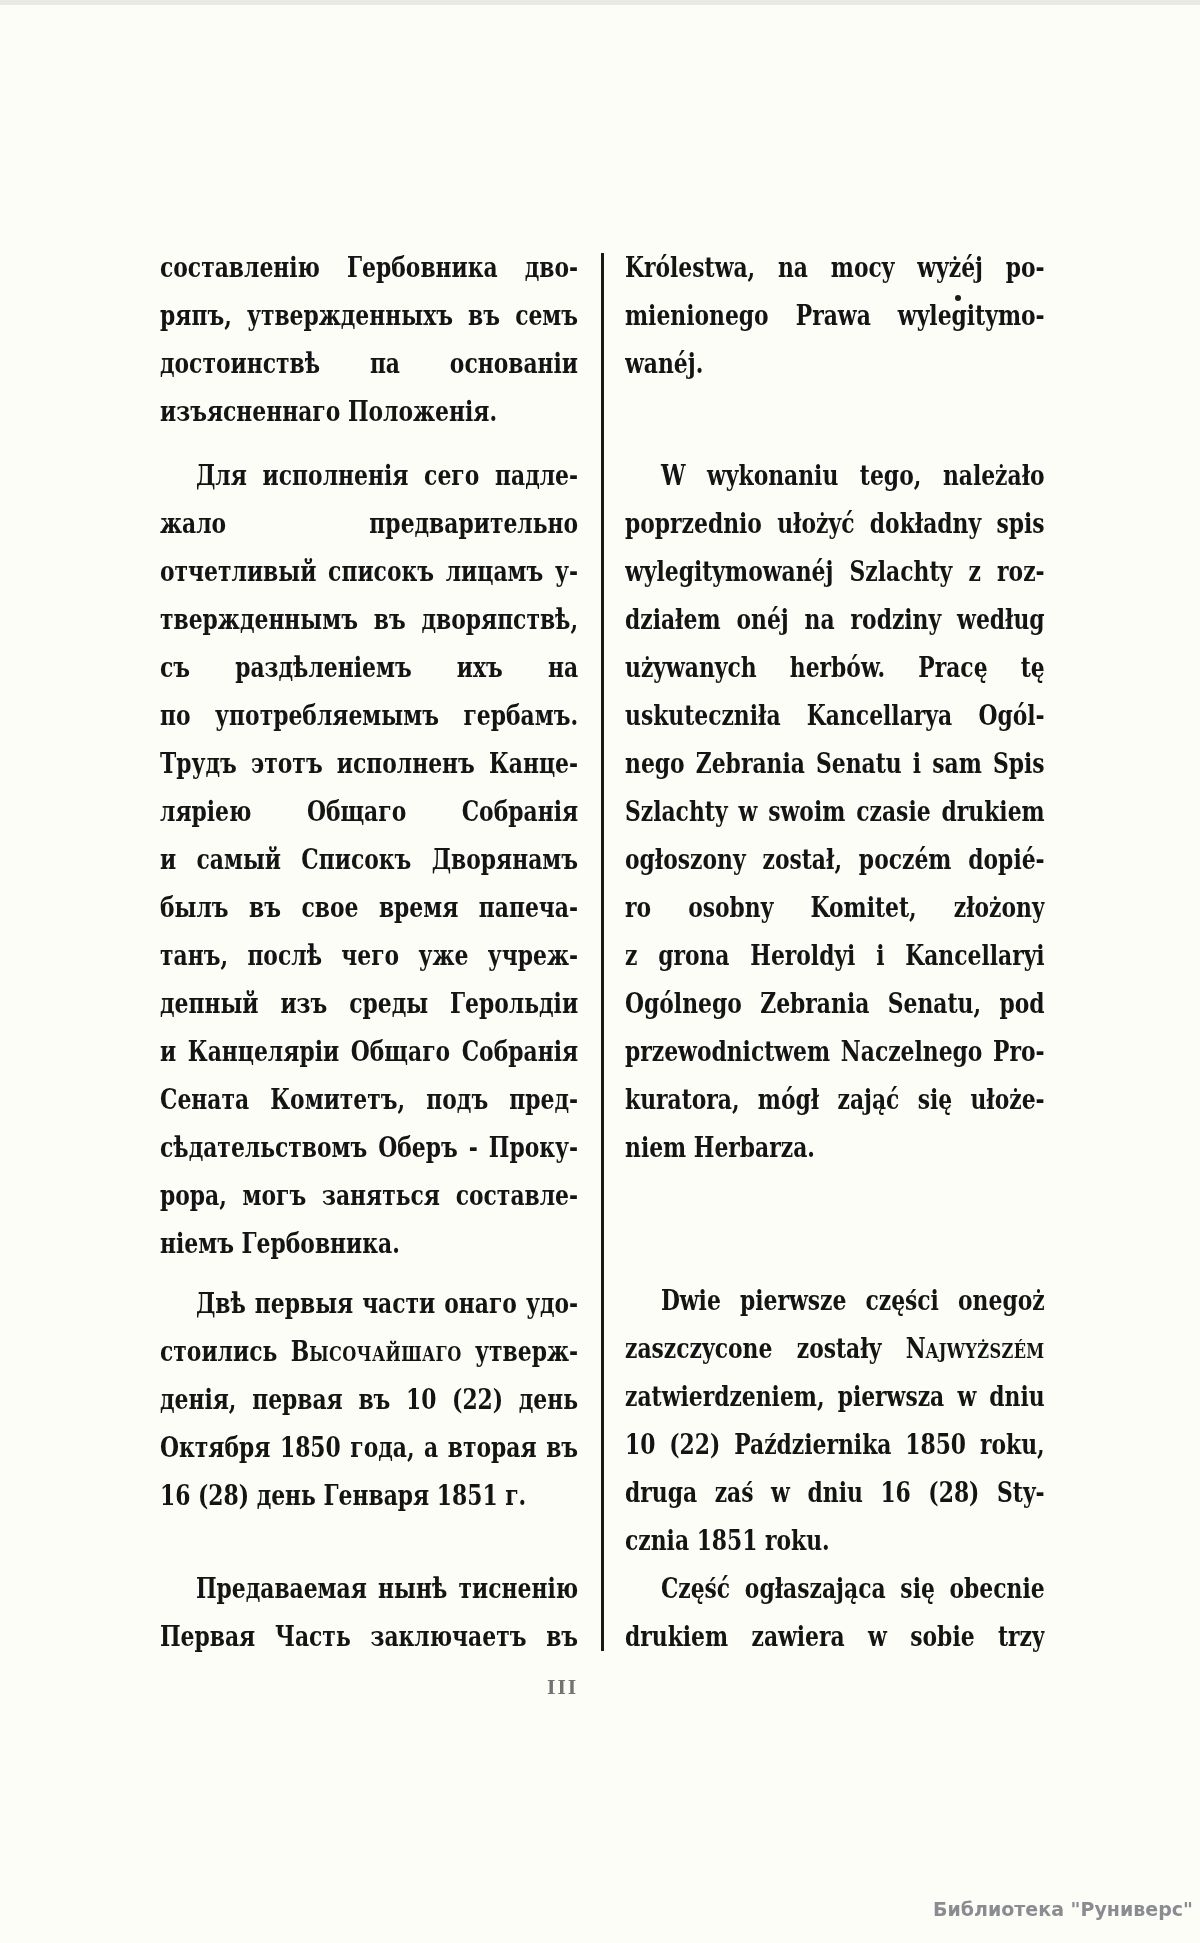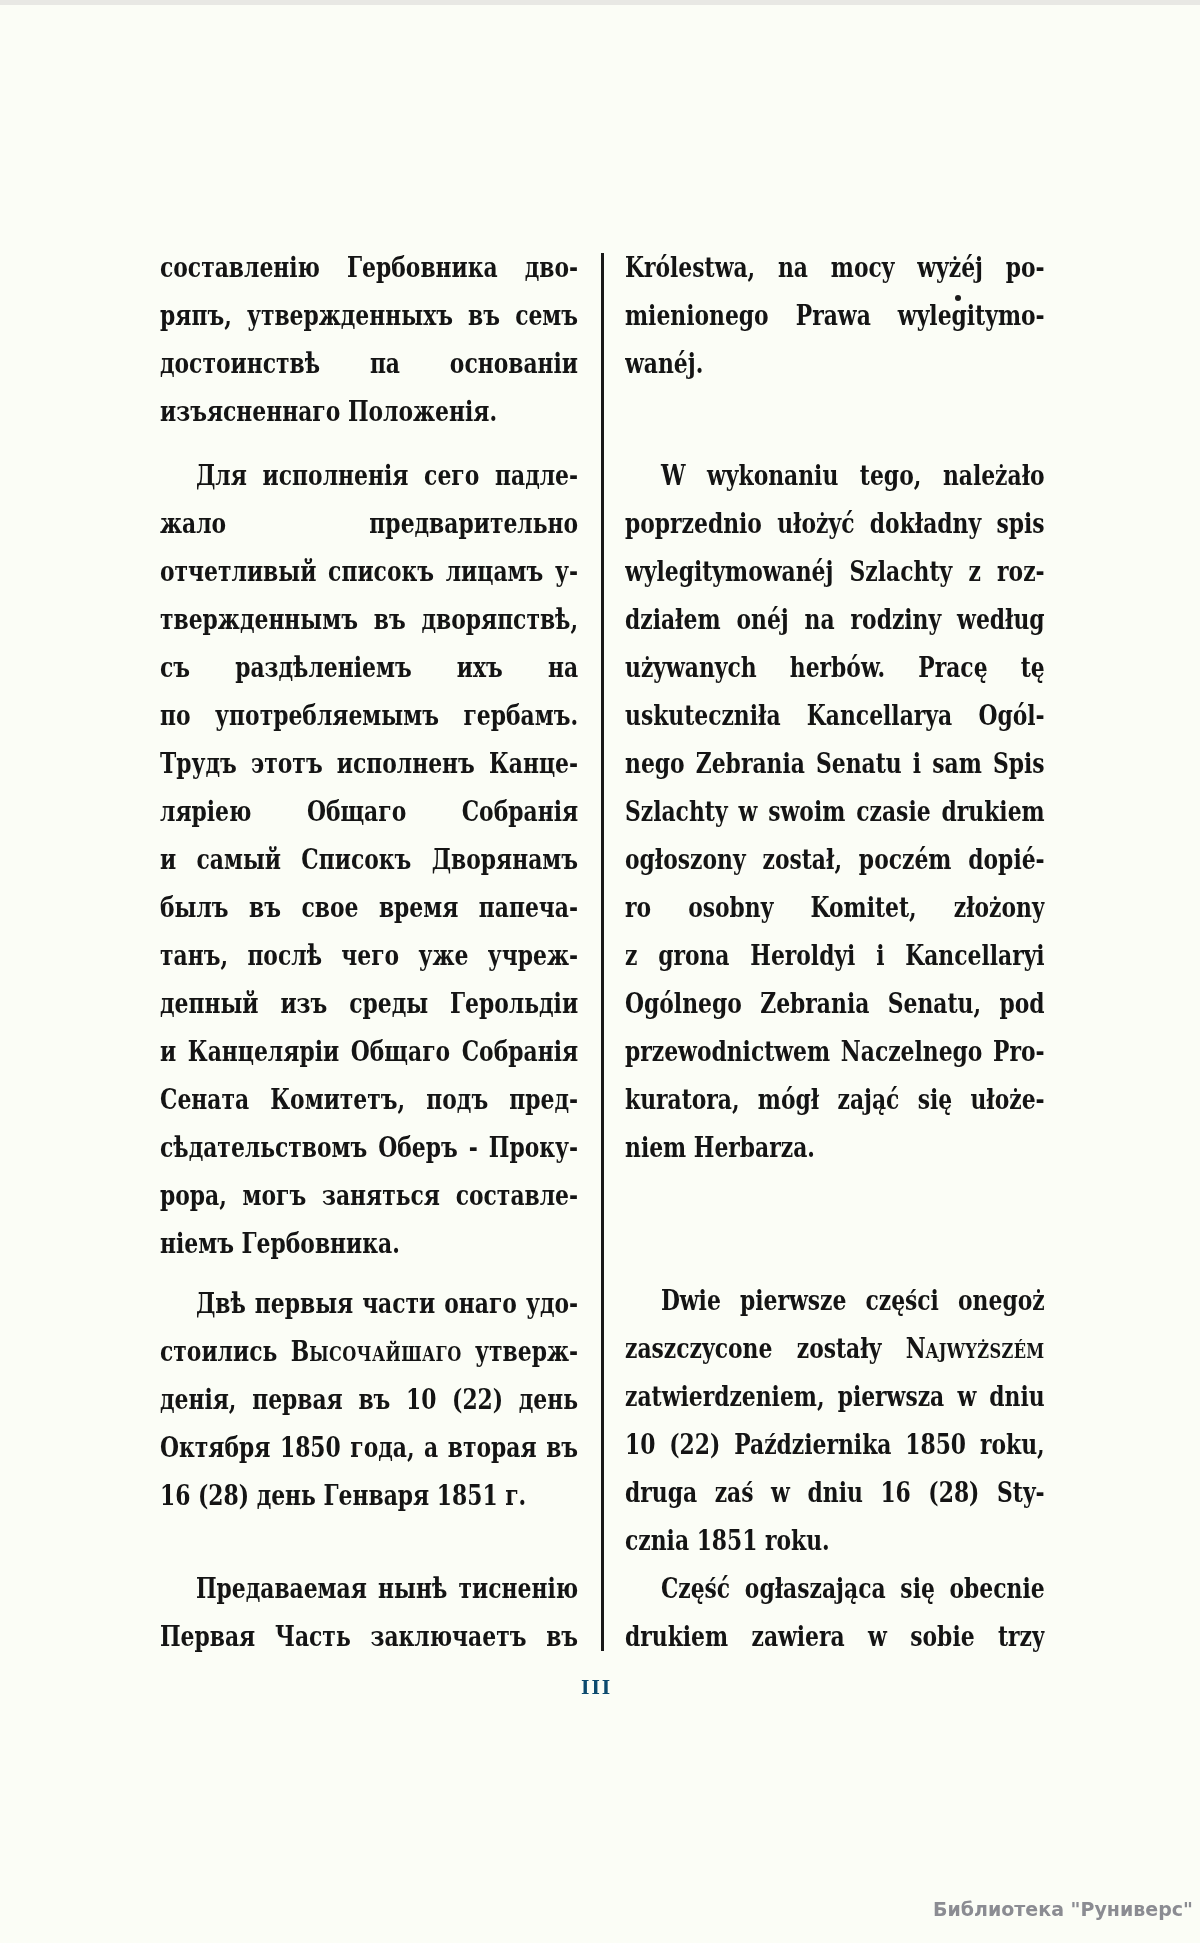--- a/index.html
+++ b/index.html
@@ -48,24 +48,24 @@
   }
   .ink-dot {
     position:absolute;
     left:955px; top:290px;
     width:6px; height:6px;
     border-radius:50%;
     background:#1c1c1c;
   }
   .page-number {
     position:absolute;
-    left:581px; top:1672px;
+    left:547px; top:1672px;
     font-size:18px; font-weight:bold;
     letter-spacing:2px;
-    color:#0c4a6e;
+    color:#737373;
   }
   .watermark {
     position:absolute;
     left:933px; top:1893px;
     font-family:"DejaVu Sans","Liberation Sans",sans-serif;
     font-size:19px; font-weight:bold;
     color:#8b8c92;
   }
 </style>
 </head>

